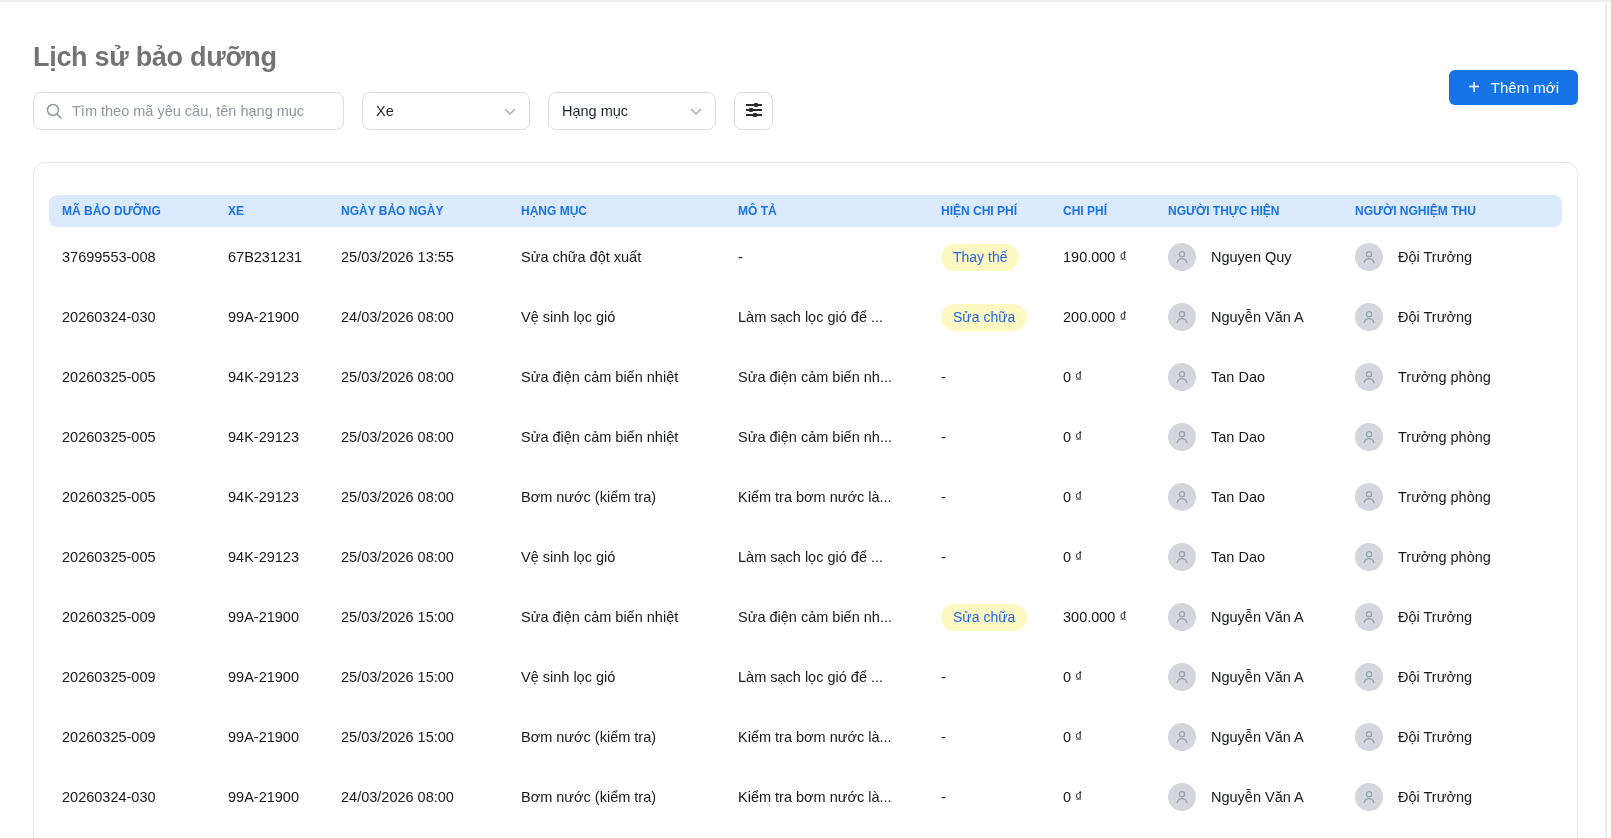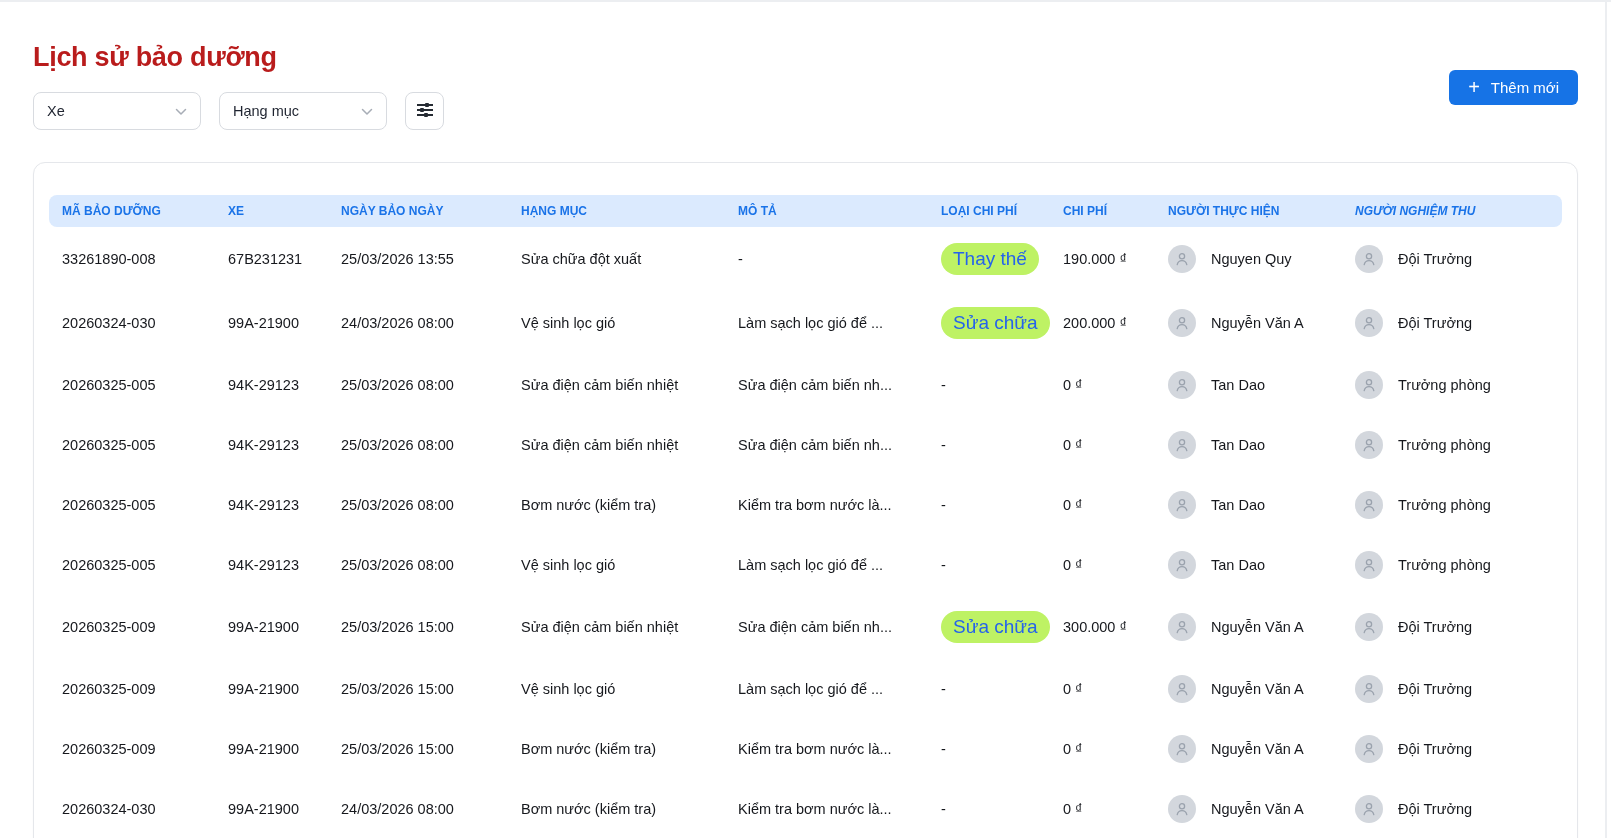--- a/index.html
+++ b/index.html
@@ -13,21 +13,21 @@
     overflow:hidden;
   }
   .right-edge { position:absolute; top:0; right:4px; width:2px; height:100%; background:#eceef1; }
   .page { padding:0 33px; }
 
   
   .page-title {
     margin-top:40px;
     font-size:27px;
     font-weight:700;
-    color:#b91c1c;
+    color:#737373;
     letter-spacing:-0.3px;
   }
 
   
   .toolbar { margin-top:19px; display:flex; align-items:center; gap:18px; }
   .search-wrap { position:relative; width:311px; }
   .search-input {
     width:100%; height:38px;
     border:1px solid #d8dbe0; border-radius:8px;
     padding:0 12px 0 38px;
@@ -69,32 +69,32 @@
   table { width:100%; border-collapse:collapse; table-layout:fixed; }
   thead th {
     background:#dbeafe;
     color:#1a73e8;
     font-size:12px; font-weight:700;
     text-align:left;
     padding:9px 4px 9px 13px;
     white-space:nowrap;
   }
   thead th:first-child { border-radius:8px 0 0 8px; }
-  thead th:last-child  { border-radius:0 8px 8px 0;font-style:italic; }
+  thead th:last-child  { border-radius:0 8px 8px 0; }
   tbody td {
     padding:16px 4px 16px 13px;
     font-size:14.5px; color:#16181d;
     white-space:nowrap; overflow:hidden; text-overflow:ellipsis;
     vertical-align:middle;
   }
   tbody tr { cursor:pointer; }
   .badge {
     display:inline-block;
-    background:#bef264; color:#2563eb;
-    font-size:19px; line-height:1;
+    background:#fef9c3; color:#2563eb;
+    font-size:14px; line-height:1;
     padding:6px 12px 7px; border-radius:999px;
   }
   .person { display:flex; align-items:center; gap:15px; }
   .avatar {
     width:28px; height:28px; border-radius:50%;
     background:#d3d7dd; flex:0 0 auto;
     display:flex; align-items:center; justify-content:center;
   }
 </style>
 </head>
@@ -105,20 +105,29 @@
 <div class="page">
 
   <h1 class="page-title">Lịch sử bảo dưỡng</h1>
 
   <button class="add-btn">
     <span class="plus">+</span>
     <span>Thêm mới</span>
   </button>
 
   <div class="toolbar">
+    <div class="search-wrap">
+      <span class="search-icon">
+        <svg width="18" height="18" viewBox="0 0 18 18" fill="none">
+            <circle cx="8" cy="8" r="5.5" stroke="#8f959e" stroke-width="1.5"></circle>
+            <line x1="12.2" y1="12.2" x2="16" y2="16" stroke="#8f959e" stroke-width="1.5" stroke-linecap="round"></line>
+          </svg>
+      </span>
+      <input class="search-input" type="text" placeholder="Tìm theo mã yêu cầu, tên hạng mục" style="">
+    </div>
 
     <div class="select">
       <span>Xe</span>
       <span>
         <svg width="12" height="8" viewBox="0 0 12 8" fill="none">
             <polyline points="1.5,1.5 6,6 10.5,1.5" stroke="#a7adb6" stroke-width="1.5" stroke-linecap="round" stroke-linejoin="round"></polyline>
           </svg>
       </span>
     </div>
 
@@ -158,29 +167,29 @@
           <col style="width:187px">
           <col>
       </colgroup>
       <thead>
         <tr>
           <th>MÃ BẢO DƯỠNG</th>
           <th>XE</th>
           <th>NGÀY BẢO NGÀY</th>
           <th>HẠNG MỤC</th>
           <th>MÔ TẢ</th>
-          <th>LOẠI CHI PHÍ</th>
+          <th>HIỆN CHI PHÍ</th>
           <th>CHI PHÍ</th>
           <th>NGƯỜI THỰC HIỆN</th>
           <th>NGƯỜI NGHIỆM THU</th>
         </tr>
       </thead>
       <tbody id="table-body">
   <tr>
-    <td>33261890-008</td>
+    <td>37699553-008</td>
     <td>67B231231</td>
     <td>25/03/2026 13:55</td>
     <td>Sửa chữa đột xuất</td>
     <td>-</td>
     <td>
       <span class="badge">Thay thế</span>
     </td>
     <td>190.000 ₫</td>
     <td>
       <span class="person">

